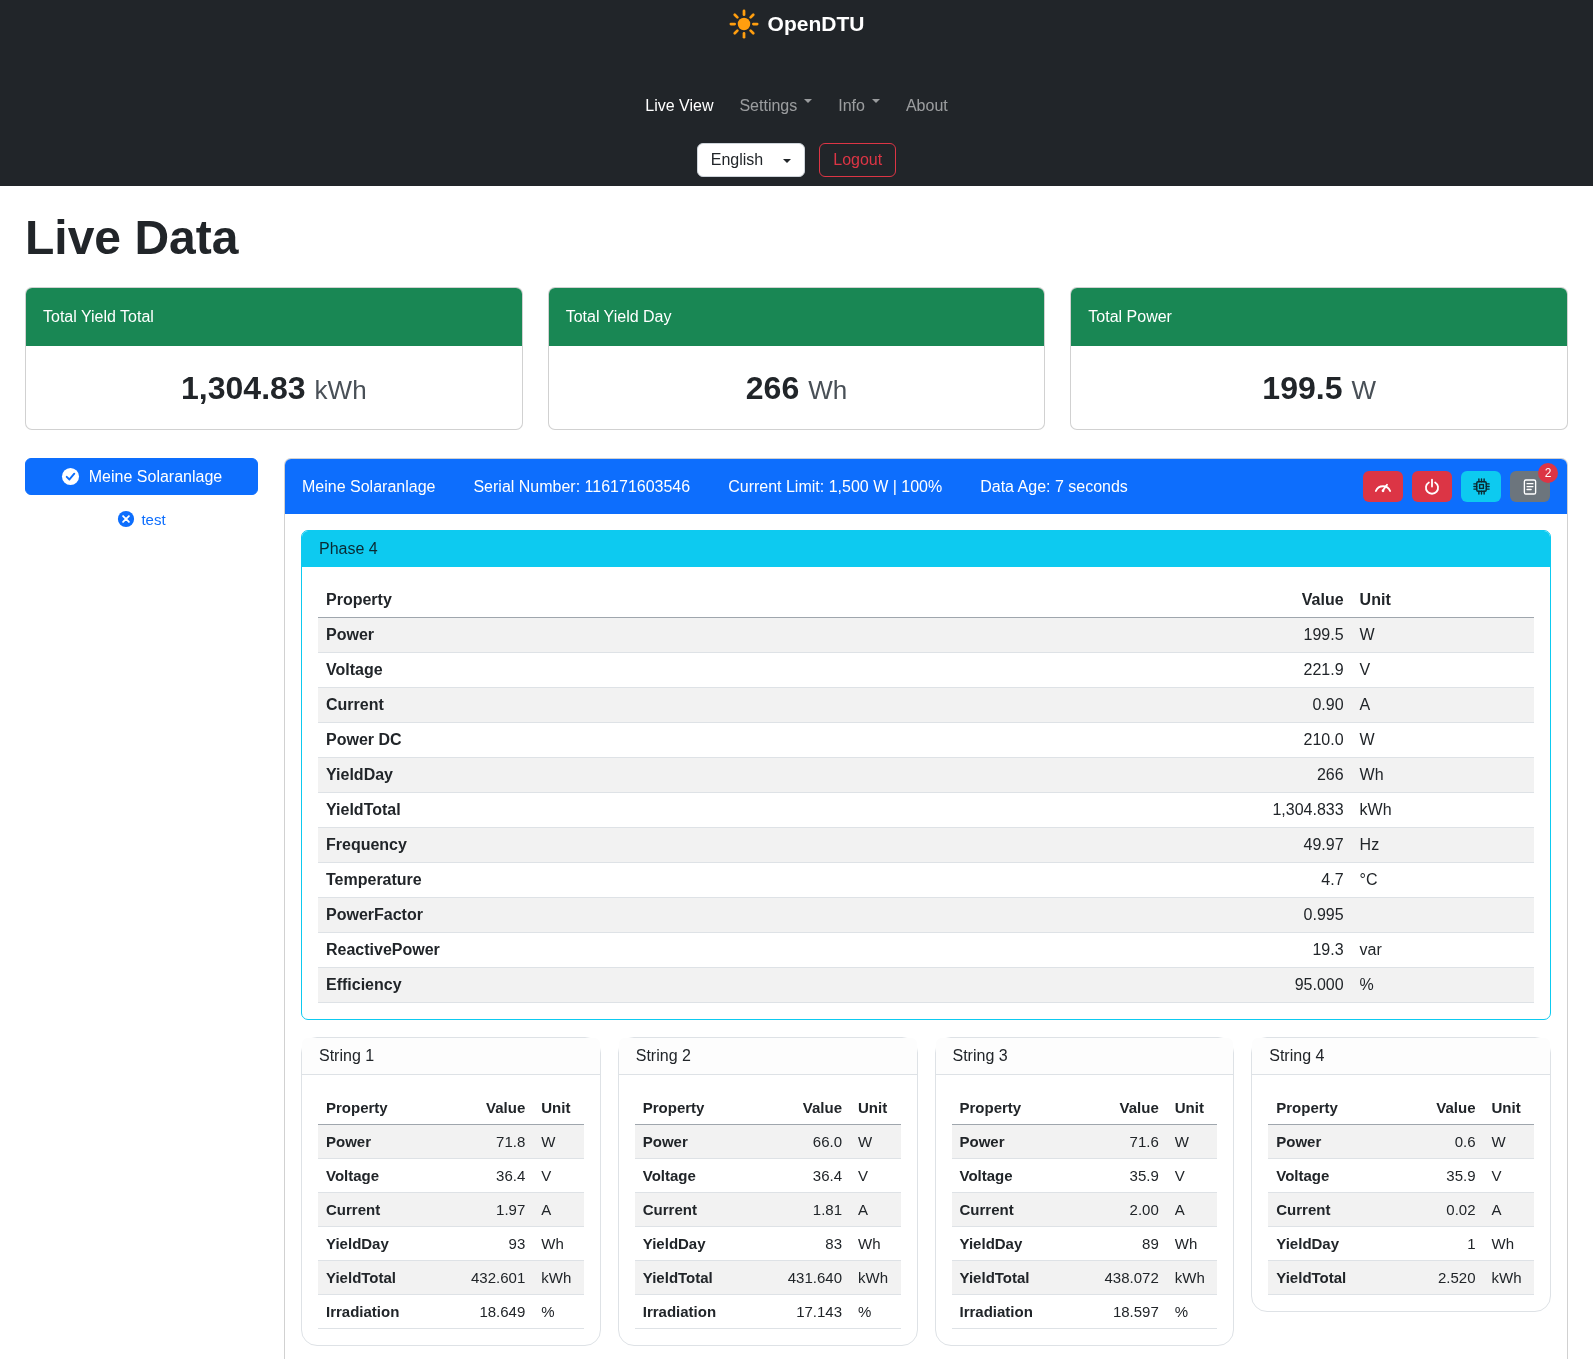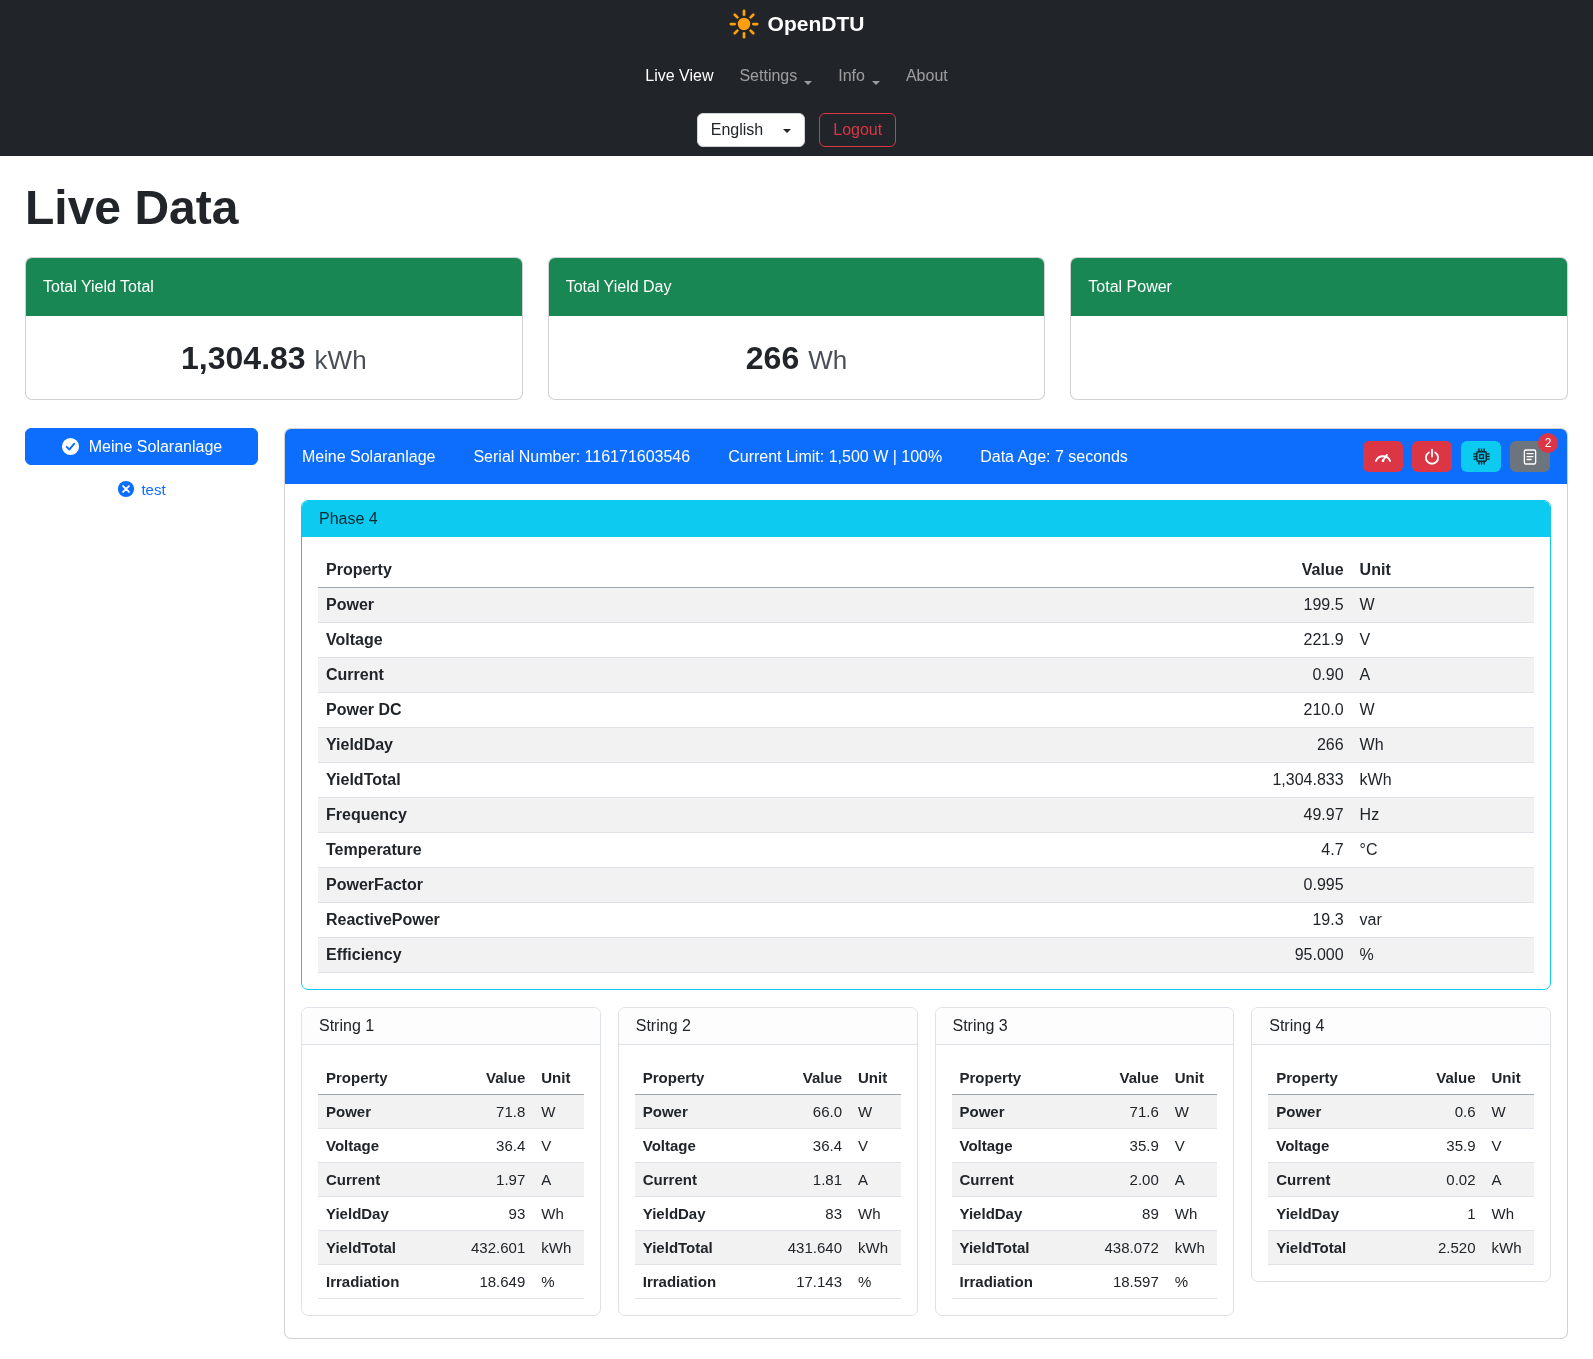--- a/index.html
+++ b/index.html
@@ -38,23 +38,24 @@
     padding: 0;
     gap: 2px;
     flex: 1;
     align-items: center;
   }
   .nav-link {
     color: rgba(255,255,255,.55);
     padding: 8px 12px;
     cursor: pointer;
     display: flex;
-    align-items: flex-end;
+    align-items: flex-start;
     gap: 7px;
     white-space: nowrap;
+    margin-top: 30px;
   }
   .nav-link.active { color: #fff; }
   .caret {
     width: 0; height: 0;
     border-left: 4px solid transparent;
     border-right: 4px solid transparent;
     border-top: 4.5px solid currentColor;
     display: inline-block;
     margin-top: 2px;
   }
@@ -218,21 +219,21 @@
   .data-table .unit { width: 15%; white-space: nowrap; }
 
   
   .strings-row {
     display: grid;
     grid-template-columns: repeat(4, 1fr);
     gap: 17px;
     align-items: start;
     margin-bottom: 6px;
   }
-  .string-card { border: 1px solid #dee2e6; border-radius: 7px; background: #fff; }
+  .string-card { border: 1px solid #dee2e6; border-radius: 16px; background: #fff; }
   .string-header {
     padding: 9px 17px;
     border-bottom: 1px solid #dee2e6;
     background: #fdfdfd;
     border-radius: 6px 6px 0 0;
     font-size: 16px;
   }
   .string-body { padding: 16px; }
   .string-body .data-table { font-size: 15px; }
   .string-body .data-table .val { width: 28%; }
@@ -298,20 +299,23 @@
       </div>
     </div>
     <div class="card">
       <div class="card-header-success">Total Yield Day</div>
       <div class="summary-body">
         <span class="summary-value">266</span><span class="summary-unit">Wh</span>
       </div>
     </div>
     <div class="card">
       <div class="card-header-success">Total Power</div>
+      <div class="summary-body">
+        <span class="summary-value">199.5</span><span class="summary-unit">W</span>
+      </div>
     </div>
   </div>
 
   <div class="content-row">
     <aside class="sidebar">
       <button class="inverter-select-btn">
         <span class="icon-wrap">
           <svg width="19" height="19" viewBox="0 0 16 16">
             <circle cx="8" cy="8" r="7.2" fill="#fff"></circle>
             <path d="M4.8 8.3 L7.1 10.5 L11.2 5.6" stroke="#0d6efd" stroke-width="1.6" fill="none" stroke-linecap="round" stroke-linejoin="round"></path>

